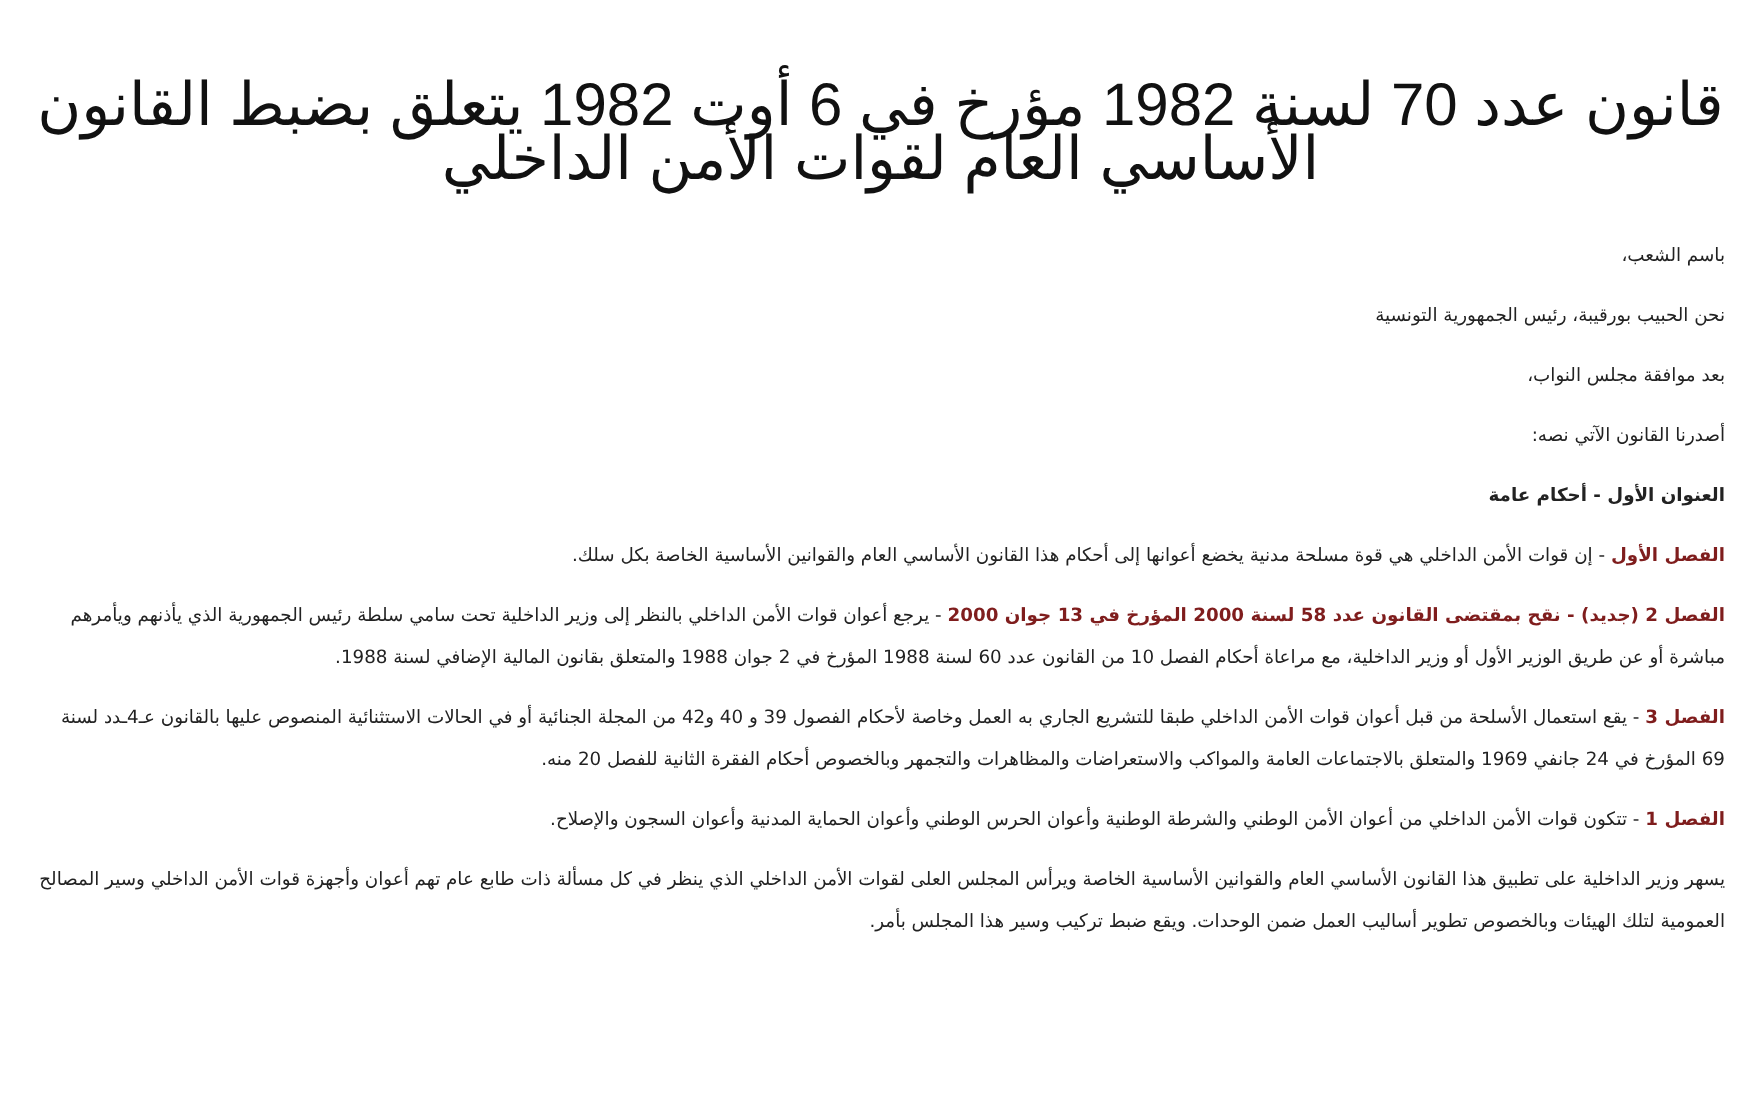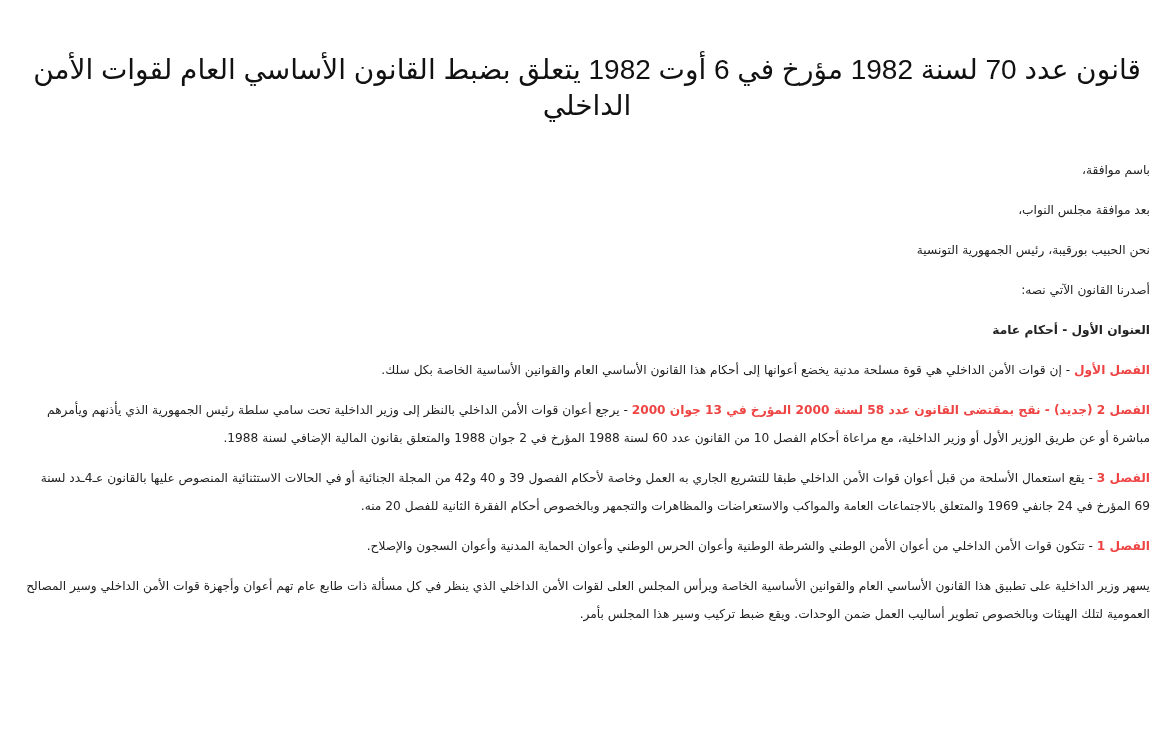--- a/index.html
+++ b/index.html
@@ -8,39 +8,39 @@
     font-family: "DejaVu Sans", "Liberation Sans", sans-serif;
     color: #222222;
     direction: rtl;
   }
   .page { position: relative; padding: 0 22px 0 24px; box-sizing: border-box; width: 1172px; }
   h1.title {
     margin: 0; padding-top: 52px;
     text-align: center;
     font-family: "Liberation Sans", "DejaVu Sans", sans-serif;
     font-weight: normal;
-    font-size: 28px;
+    font-size: 40px;
     line-height: 36px;
     color: #111111;
   }
   .content { margin-top: 32px; font-size: 12.2px; line-height: 28px; }
   .content p { margin: 0 0 12px 0; text-align: right; }
   .heading { text-align: left; font-weight: bold; margin: 0 0 12px 0; }
-  .article-label { font-weight: bold; color: #ef4444; }
+  .article-label { font-weight: bold; color: #7f1d1d; }
 </style>
 </head>
 <body>
 
 <div class="page">
   <h1 class="title">قانون عدد 70 لسنة 1982 مؤرخ في 6 أوت 1982 يتعلق بضبط القانون الأساسي العام لقوات الأمن الداخلي</h1>
 
   <div class="content">
-    <p>باسم موافقة،</p>
+    <p>باسم الشعب،</p>
+    <p>نحن الحبيب بورقيبة، رئيس الجمهورية التونسية</p>
     <p>بعد موافقة مجلس النواب،</p>
-    <p>نحن الحبيب بورقيبة، رئيس الجمهورية التونسية</p>
     <p>أصدرنا القانون الآتي نصه:</p>
 
     <p class="heading">العنوان الأول - أحكام عامة</p>
 
     <p><span class="article-label">الفصل الأول</span><span> - إن قوات الأمن الداخلي هي قوة مسلحة مدنية يخضع أعوانها إلى أحكام هذا القانون الأساسي العام والقوانين الأساسية الخاصة بكل سلك.</span></p>
 
     <p><span class="article-label">الفصل 2 (جديد) - نقح بمقتضى القانون عدد 58 لسنة 2000 المؤرخ في 13 جوان 2000</span><span> - يرجع أعوان قوات الأمن الداخلي بالنظر إلى وزير الداخلية تحت سامي سلطة رئيس الجمهورية الذي يأذنهم ويأمرهم مباشرة أو عن طريق الوزير الأول أو وزير الداخلية، مع مراعاة أحكام الفصل 10 من القانون عدد 60 لسنة 1988 المؤرخ في 2 جوان 1988 والمتعلق بقانون المالية الإضافي لسنة 1988.</span></p>
 
     <p><span class="article-label">الفصل 3</span><span> - يقع استعمال الأسلحة من قبل أعوان قوات الأمن الداخلي طبقا للتشريع الجاري به العمل وخاصة لأحكام الفصول 39 و 40 و42 من المجلة الجنائية أو في الحالات الاستثنائية المنصوص عليها بالقانون عـ4ـدد لسنة 69 المؤرخ في 24 جانفي 1969 والمتعلق بالاجتماعات العامة والمواكب والاستعراضات والمظاهرات والتجمهر وبالخصوص أحكام الفقرة الثانية للفصل 20 منه.</span></p>
 

